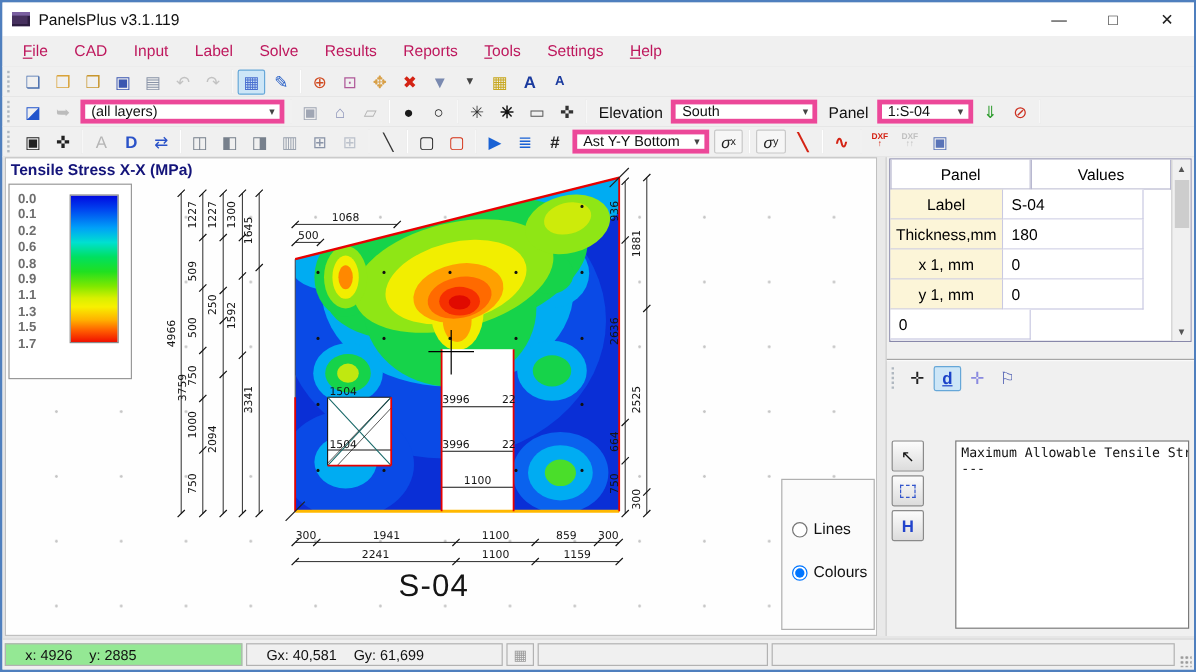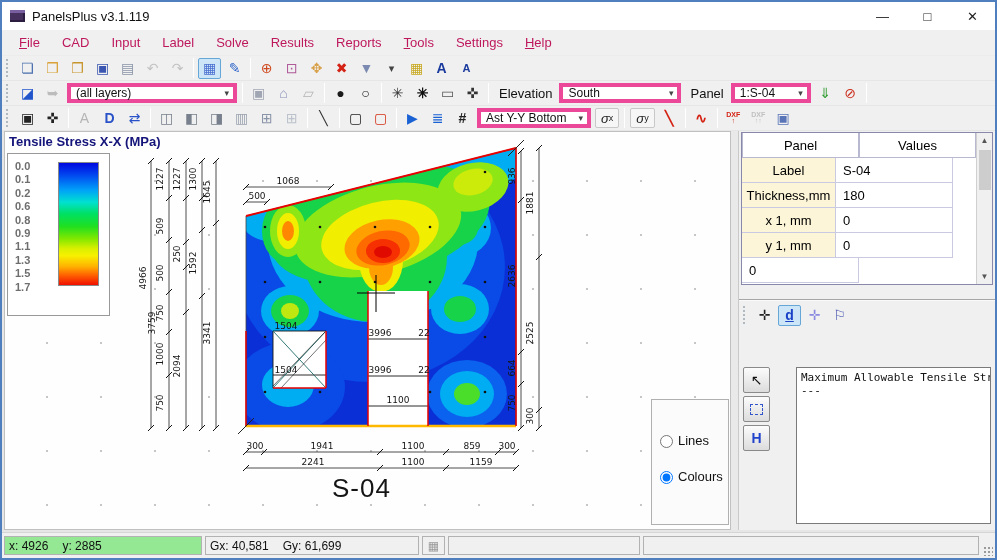--- a/index.html
+++ b/index.html
@@ -83,21 +83,21 @@
   .rp-btncol{position:absolute;left:4px;top:66px;display:flex;flex-direction:column;}
   .rp-btn{width:27px;height:26px;margin-bottom:3px;border:1px solid #8a8a8a;border-radius:2px;
           background:linear-gradient(#fcfcfc,#dcdcdc);display:flex;align-items:center;justify-content:center;
           font-size:14px;color:#111;}
   .dash-sq{width:13px;height:11px;border:1px dashed #3355cc;}
   .rp-text{position:absolute;left:57px;top:66px;width:195px;height:157px;background:#fff;border:1px solid #7a7a7a;
            font:11px "DejaVu Sans Mono",monospace;color:#111;padding:3px 4px;overflow:hidden;white-space:pre;}
   
   .statusbar{position:absolute;left:0;top:530px;width:993px;height:26px;background:#f0f0f0;border-top:1px solid #d5d5d5;}
   .seg{position:absolute;top:3px;height:19px;border:1px solid #b2b2b2;font-size:12px;color:#111;
-       display:flex;align-items:center;padding:0 4px;gap:14px;}
+       display:flex;align-items:center;padding:0 16px;gap:14px;}
   .seg.green{background:#94e894;}
   .sb-grip{position:absolute;right:2px;bottom:2px;width:10px;height:10px;
            background:radial-gradient(circle,#9a9a9a 1px,transparent 1.3px);background-size:4px 4px;}
 </style>
 </head>
 <body>
 
 <div class="win">
 
   <div class="titlebar">

